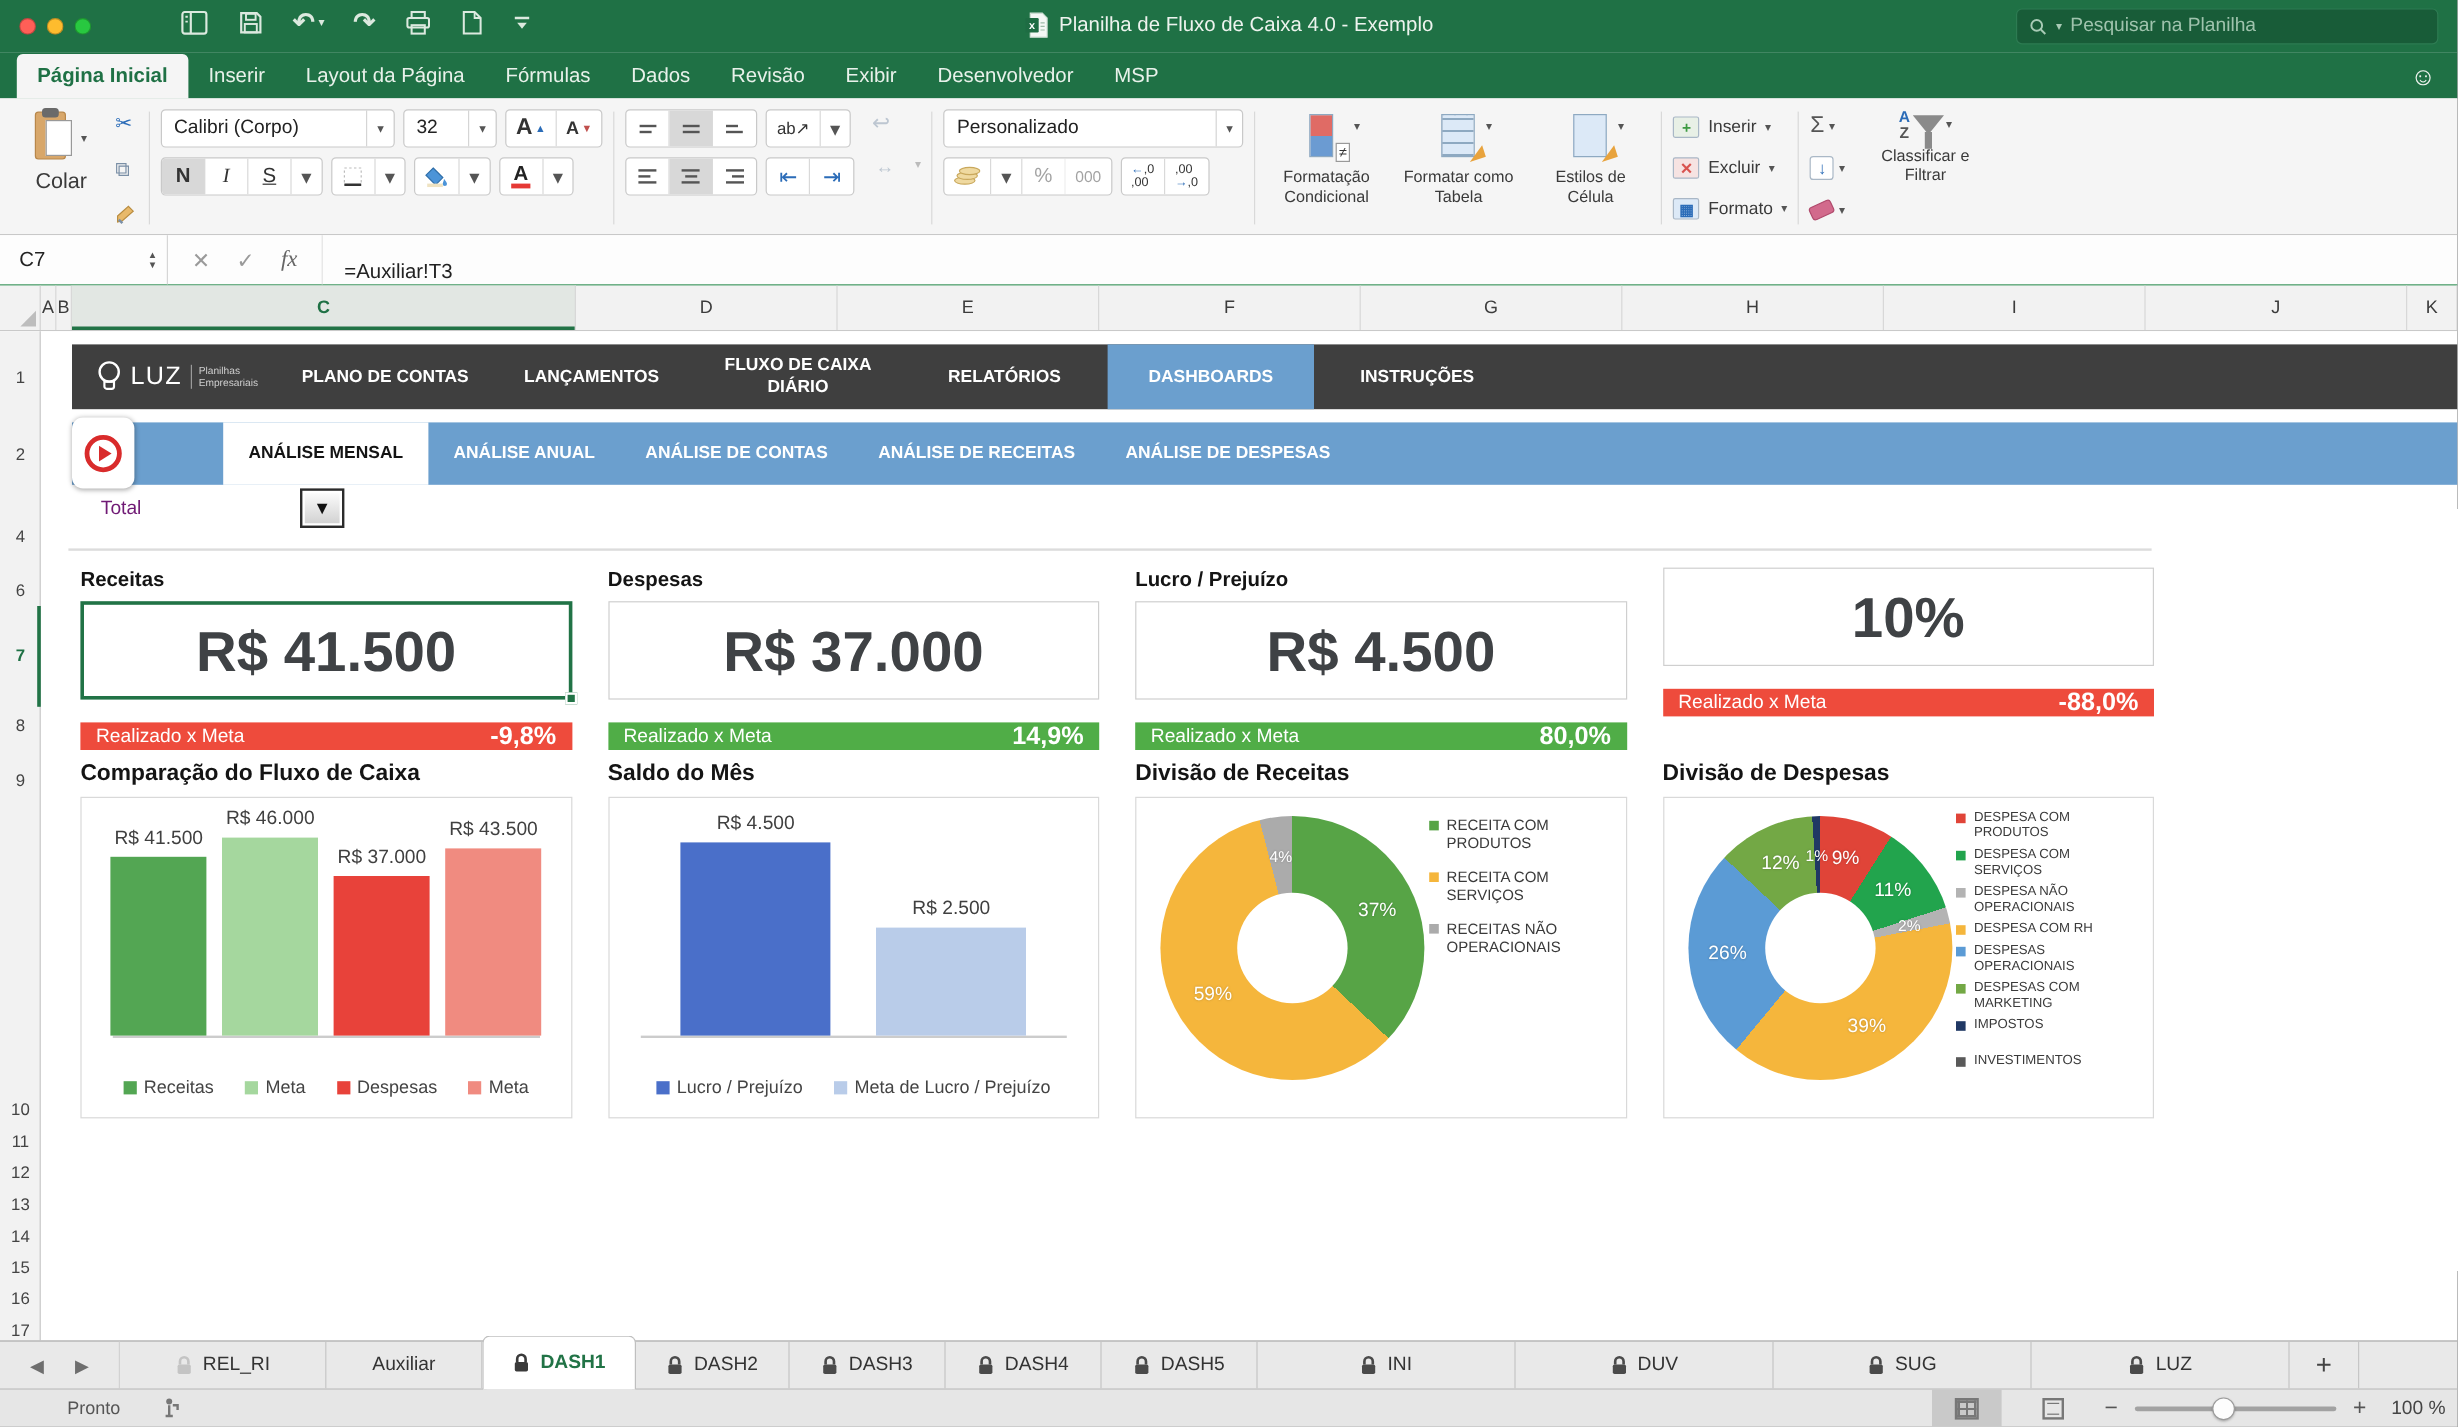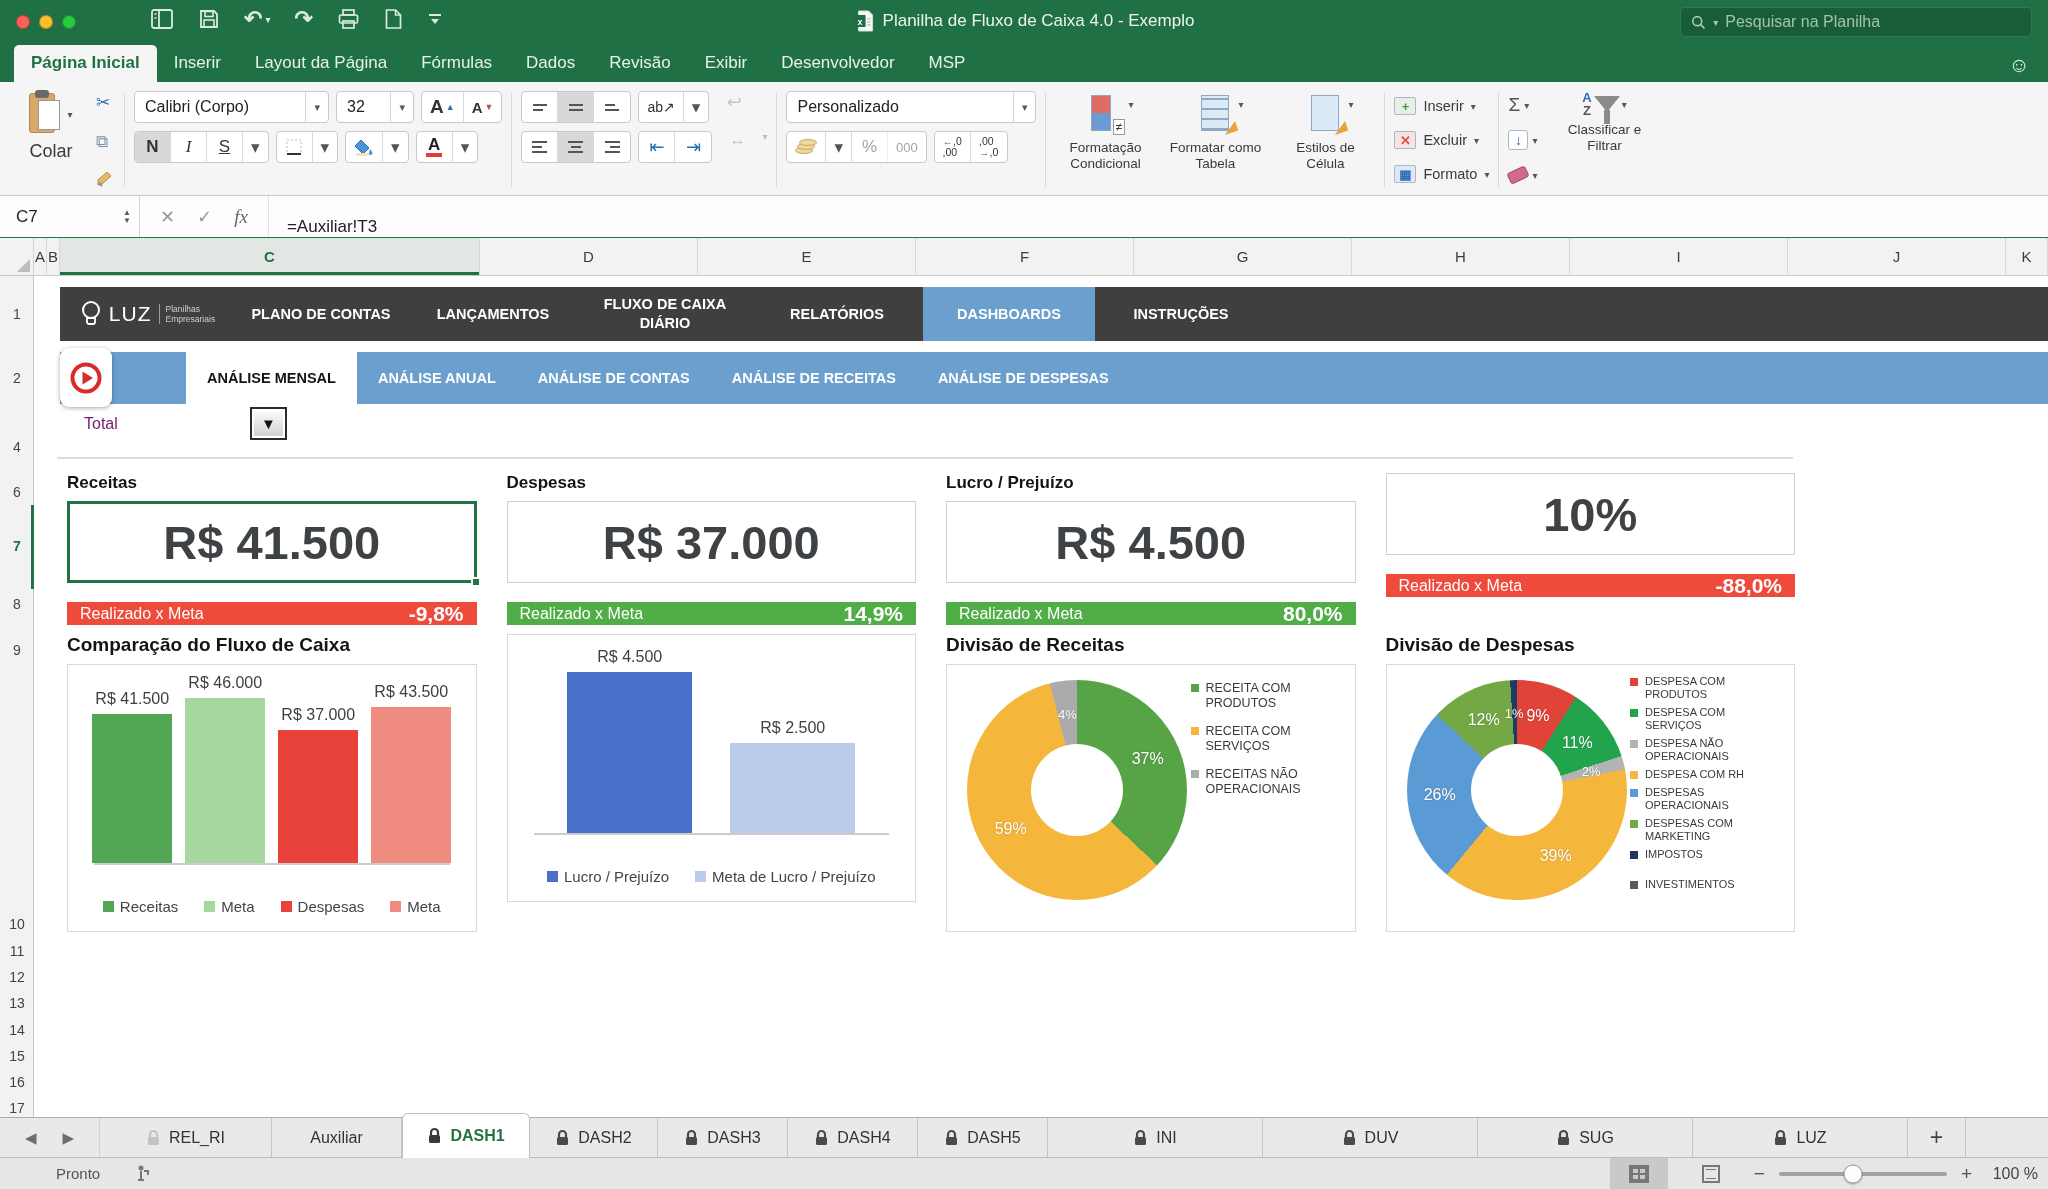--- a/index.html
+++ b/index.html
@@ -690,20 +690,21 @@
                 <span>Despesas</span>
               </span>
               <span class="litem">
                 <span class="lsq" style="background: rgb(240, 139, 128);"></span>
                 <span>Meta</span>
               </span>
             </div>
           </div>
         </div>
         <div class="chartcard">
+          <div class="ctitle">Saldo do Mês</div>
           <div class="cbox">
             <div class="plot c1">
               <div class="bcol">
                 <div class="bval">R$ 4.500</div>
                 <div class="bar" style="height: 161px; background: rgb(74, 111, 201);"></div>
               </div>
               <div class="bcol">
                 <div class="bval">R$ 2.500</div>
                 <div class="bar" style="height: 90px; background: rgb(185, 204, 233);"></div>
               </div>

